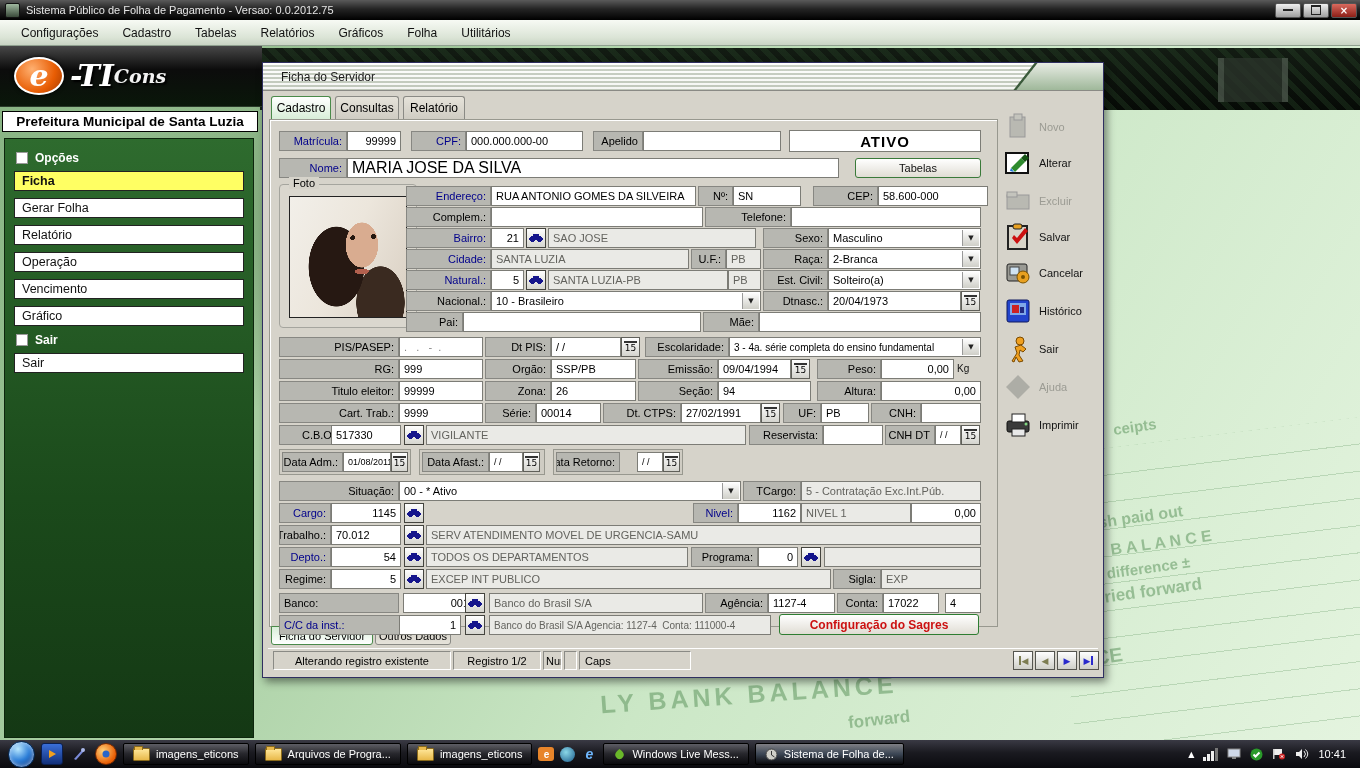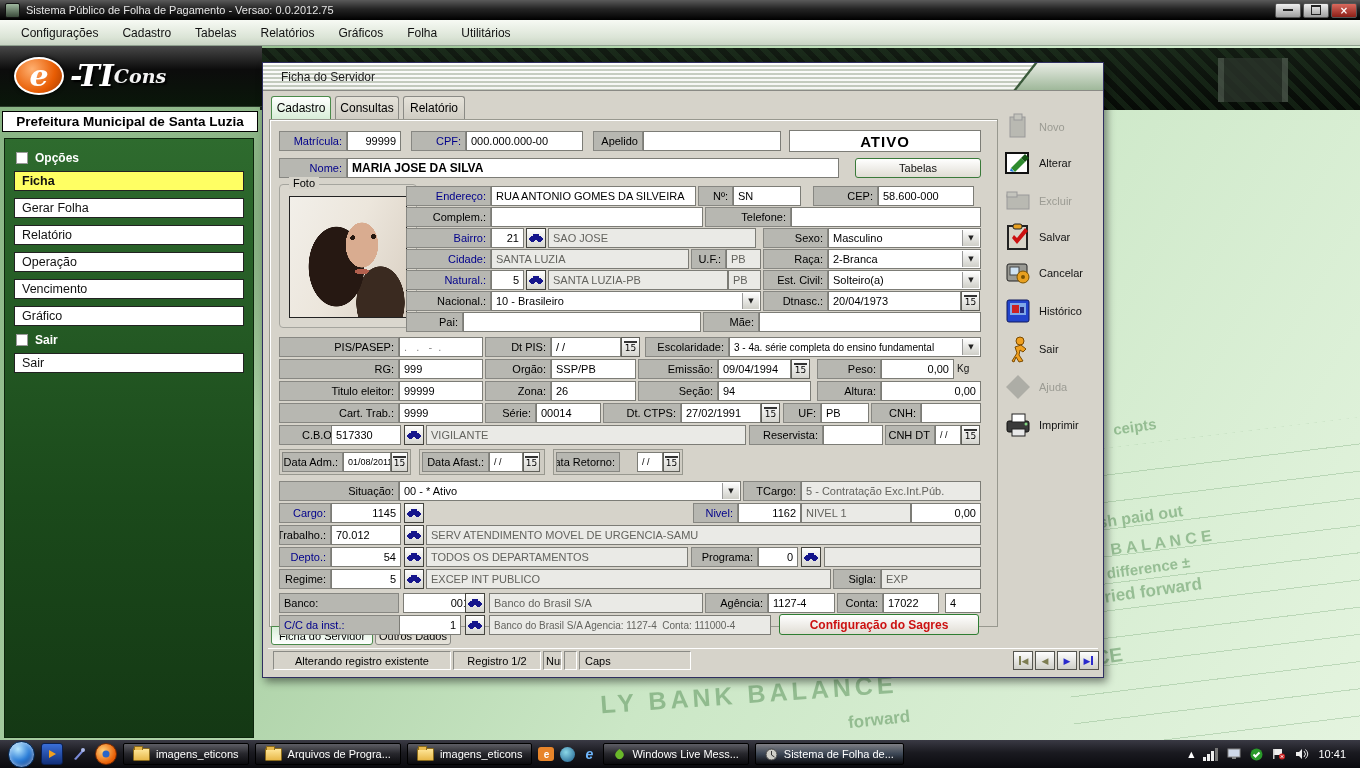--- a/index.html
+++ b/index.html
@@ -72,21 +72,21 @@
     background:#d6d3ca;box-shadow:inset 1px 1px 0 #fff}
 
   .lb{position:absolute;height:20px;background:#b7b7b1;border:1px solid #878782;box-sizing:border-box;font-size:11px;
       display:flex;align-items:center;justify-content:flex-end;padding:0 4px;color:#000;white-space:nowrap;overflow:hidden;z-index:1}
   .lb.bl{color:#00008b}
   .lb.la{justify-content:flex-start}
   .in{position:absolute;height:20px;background:#fff;border:1px solid #7c7c76;box-sizing:border-box;font-size:11px;
       display:flex;align-items:center;padding:0 4px;white-space:pre;overflow:hidden;color:#000;z-index:1}
   .in.num{justify-content:flex-end}
   .in.ro{background:#eaeae6;color:#63635e}
-  .in.bold{font-weight:bold;font-size:12px}
+  .in.bold{font-weight:normal;font-size:16px}
   .in.small{font-size:10px}
   .drop{position:absolute;right:1px;top:1px;bottom:1px;width:16px;background:linear-gradient(#fdfdfd,#cfcfc8);
         border-left:1px solid #999;display:flex;align-items:center;justify-content:center;font-size:7px;color:#222}
   .cal{position:absolute;height:20px;width:19px;background:linear-gradient(#ffffff,#d4d4ce);border:1px solid #60605a;
        box-sizing:border-box;display:flex;align-items:center;justify-content:center;z-index:1;cursor:pointer}
   .cal i{font-style:normal;font-size:9px;line-height:10px;border-top:2px solid #333;padding:0 1px;font-family:"DejaVu Sans",sans-serif}
   .bn{position:absolute;height:20px;width:20px;background:linear-gradient(#fefefe,#d6d6d0);border:1px solid #44443e;
       box-sizing:border-box;display:flex;align-items:center;justify-content:center;z-index:1;cursor:pointer}
   .bn b{width:14px;height:10px;display:block;
     background:radial-gradient(circle 3.2px at 3.5px 6px,#15158c 98%,transparent),
@@ -239,21 +239,21 @@
   <div class="fotobox">
     <div class="photo"></div>
   </div>
   <span class="fotolbl">Foto</span>
 
   <span class="lb bl" style="left:143px;top:123px;width:85px">Endereço:</span>
   <div class="in" style="left:228px;top:123px;width:205px">RUA ANTONIO GOMES DA SILVEIRA</div>
   <span class="lb" style="left:435px;top:123px;width:35px">Nº:</span>
   <div class="in" style="left:470px;top:123px;width:68px">SN</div>
   <span class="lb" style="left:550px;top:123px;width:65px">CEP:</span>
-  <div class="in" style="left:615px;top:123px;width:96px">58.600-000</div>
+  <div class="in" style="left:615px;top:123px;width:110px">58.600-000</div>
 
   <span class="lb" style="left:143px;top:144px;width:85px">Complem.:</span>
   <div class="in" style="left:228px;top:144px;width:212px"></div>
   <span class="lb" style="left:442px;top:144px;width:86px">Telefone:</span>
   <div class="in" style="left:528px;top:144px;width:190px"></div>
 
   <span class="lb bl" style="left:143px;top:165px;width:85px">Bairro:</span>
   <div class="in num" style="left:228px;top:165px;width:33px">21</div>
   <div class="bn" style="left:263px;top:165px">
       <b></b>

